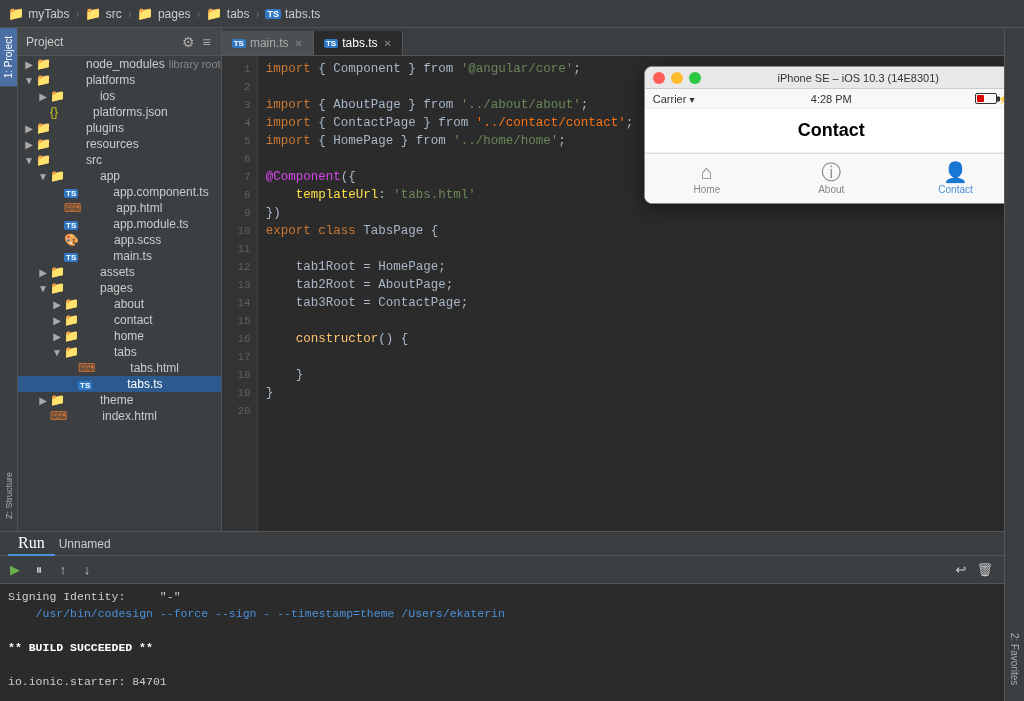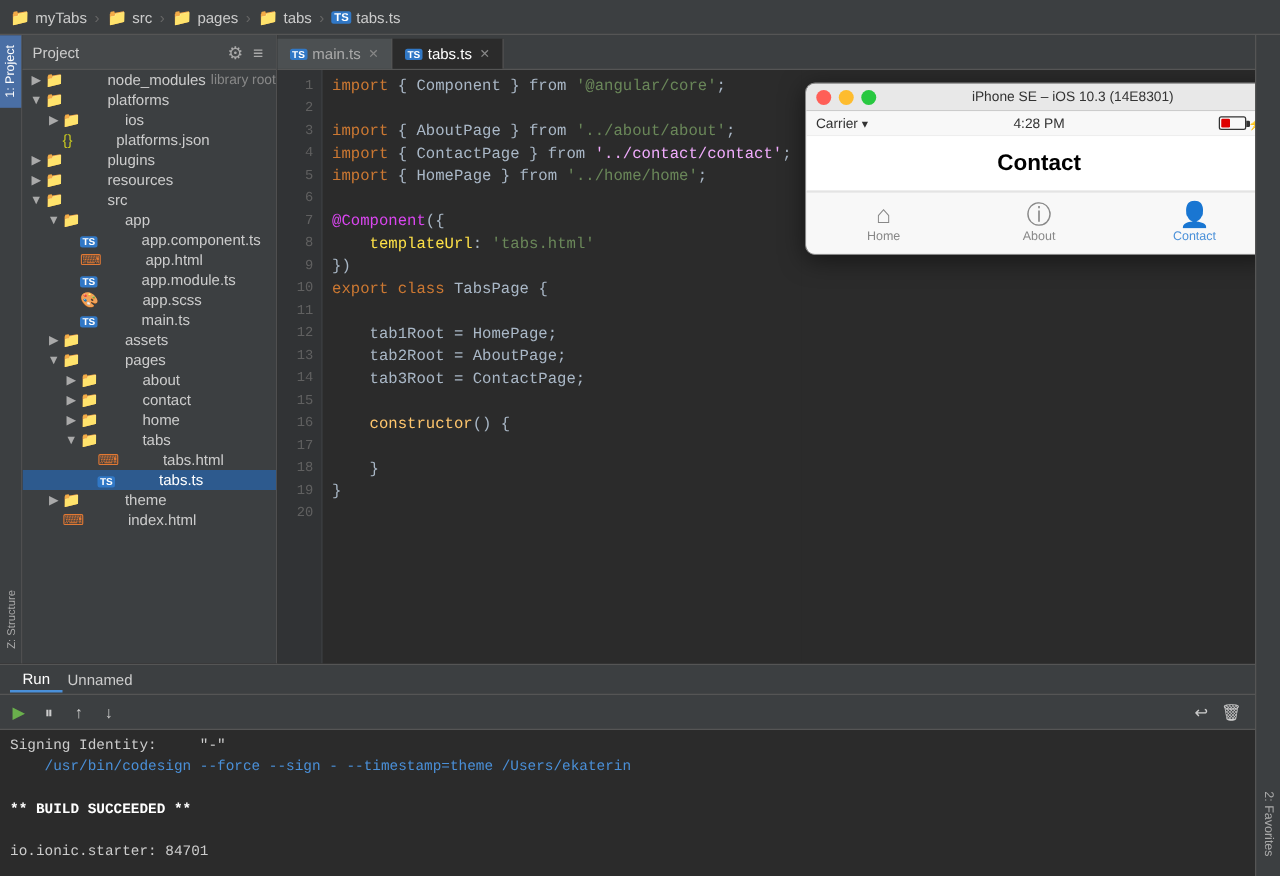--- a/index.html
+++ b/index.html
@@ -341,24 +341,25 @@
     .bottom-tabs {
       height: 24px;
       background: #3c3f41;
       display: flex;
       align-items: center;
       padding: 0 8px;
       gap: 0;
       border-bottom: 1px solid #555;
     }
     .bottom-tab {
-      font-size: 12px;
+      font-size: 16px;
       color: #aaa;
       padding: 2px 10px;
       cursor: pointer;
+      font-family: Liberation Serif, serif;
     }
     .bottom-tab.active { color: #fff; border-bottom: 2px solid #4a90d9; }
     .bottom-tab-name { font-size: 12px; color: #ccc; margin-left: 4px; }
 
     .bottom-toolbar {
       height: 28px;
       background: #3c3f41;
       display: flex;
       align-items: center;
       padding: 0 4px;
@@ -655,21 +656,21 @@
               <div class="line-num">16</div>
               <div class="line-num">17</div>
               <div class="line-num">18</div>
               <div class="line-num">19</div>
               <div class="line-num">20</div>
             </div>
           <div class="code-content" id="code-content">
               <div class="code-line"><span style="color:#cc7832">import</span> { Component } from <span style="color:#6a8759">'@angular/core'</span>;</div>
               <div class="code-line">&nbsp;</div>
               <div class="code-line"><span style="color:#cc7832">import</span> { AboutPage } from <span style="color:#6a8759">'../about/about'</span>;</div>
-              <div class="code-line"><span style="color:#cc7832">import</span> { ContactPage } from <span style="color:#f0abfc">'../contact/contact'</span>;</div>
+              <div class="code-line"><span style="color:#cc7832">import</span> { ContactPage } from <span style="color:#f97316">'../contact/contact'</span>;</div>
               <div class="code-line"><span style="color:#cc7832">import</span> { HomePage } from <span style="color:#6a8759">'../home/home'</span>;</div>
               <div class="code-line">&nbsp;</div>
               <div class="code-line"><span style="color:#d946ef">@Component</span>({</div>
               <div class="code-line">    <span style="color:#fde047">templateUrl</span>: <span style="color:#6a8759">'tabs.html'</span></div>
               <div class="code-line">})</div>
               <div class="code-line"><span style="color:#cc7832">export class</span> <span style="color:#a9b7c6">TabsPage</span> {</div>
               <div class="code-line">&nbsp;</div>
               <div class="code-line">    tab1Root = HomePage;</div>
               <div class="code-line">    tab2Root = AboutPage;</div>
               <div class="code-line">    tab3Root = ContactPage;</div>

